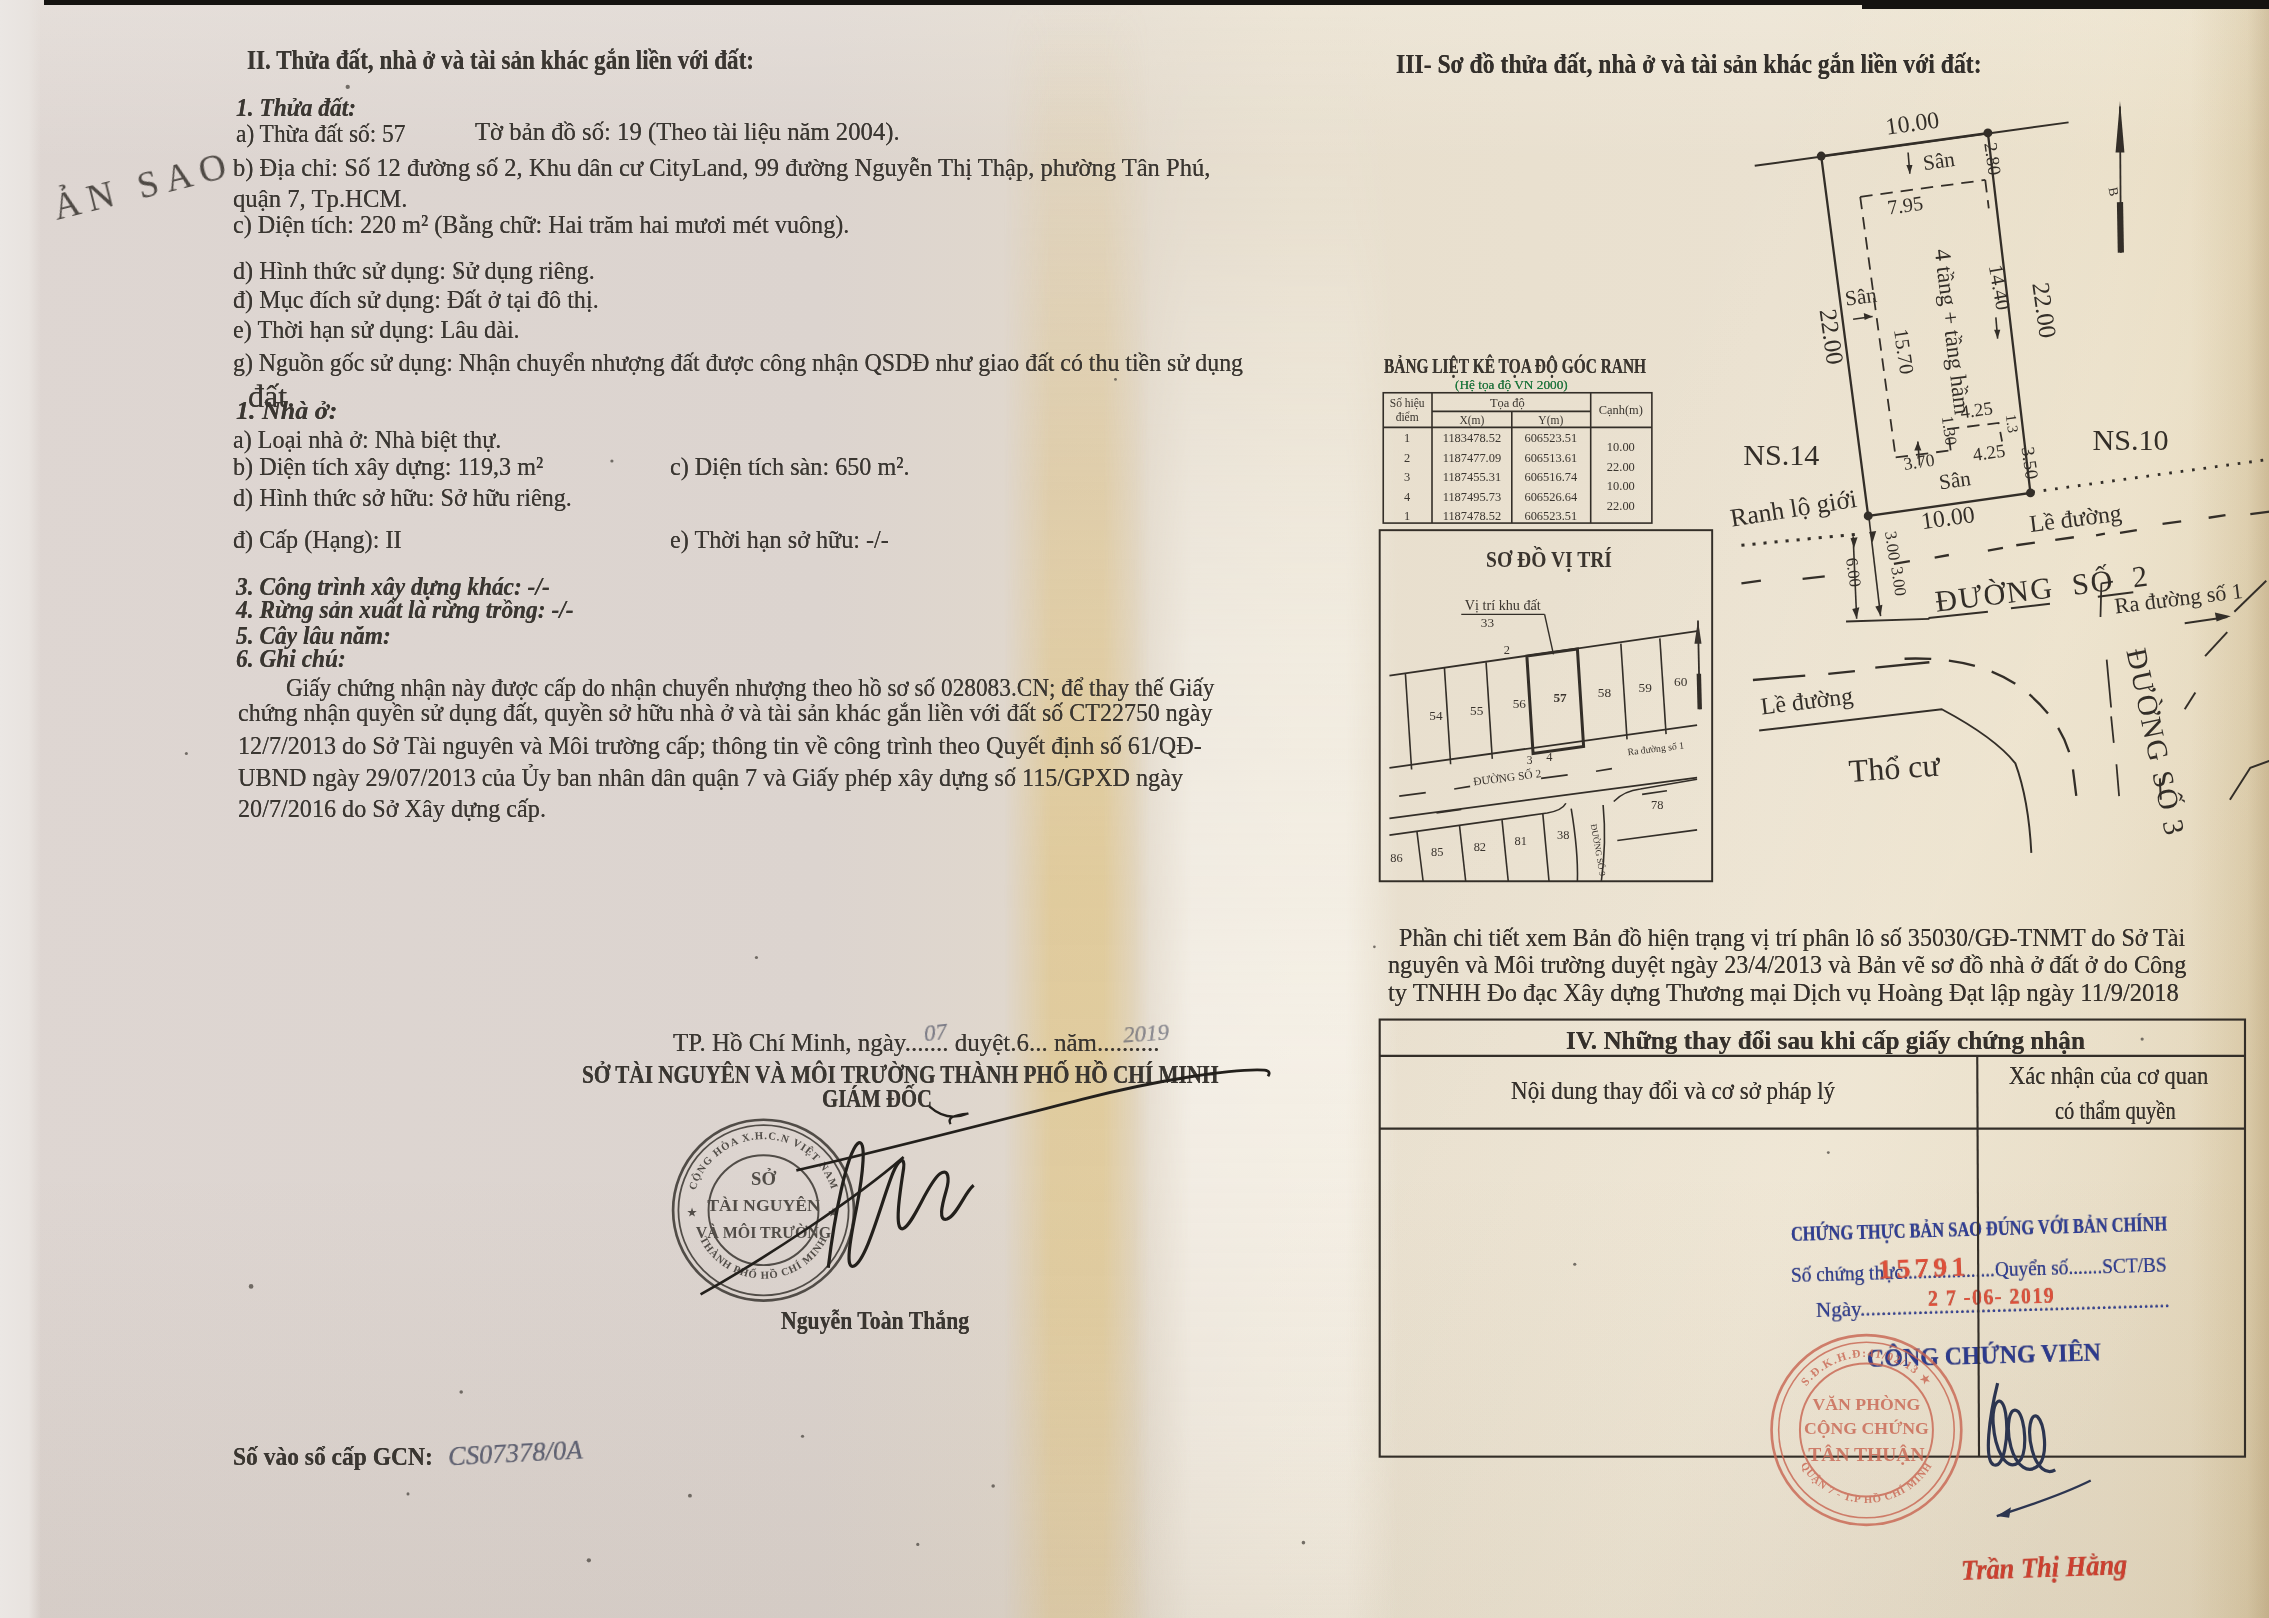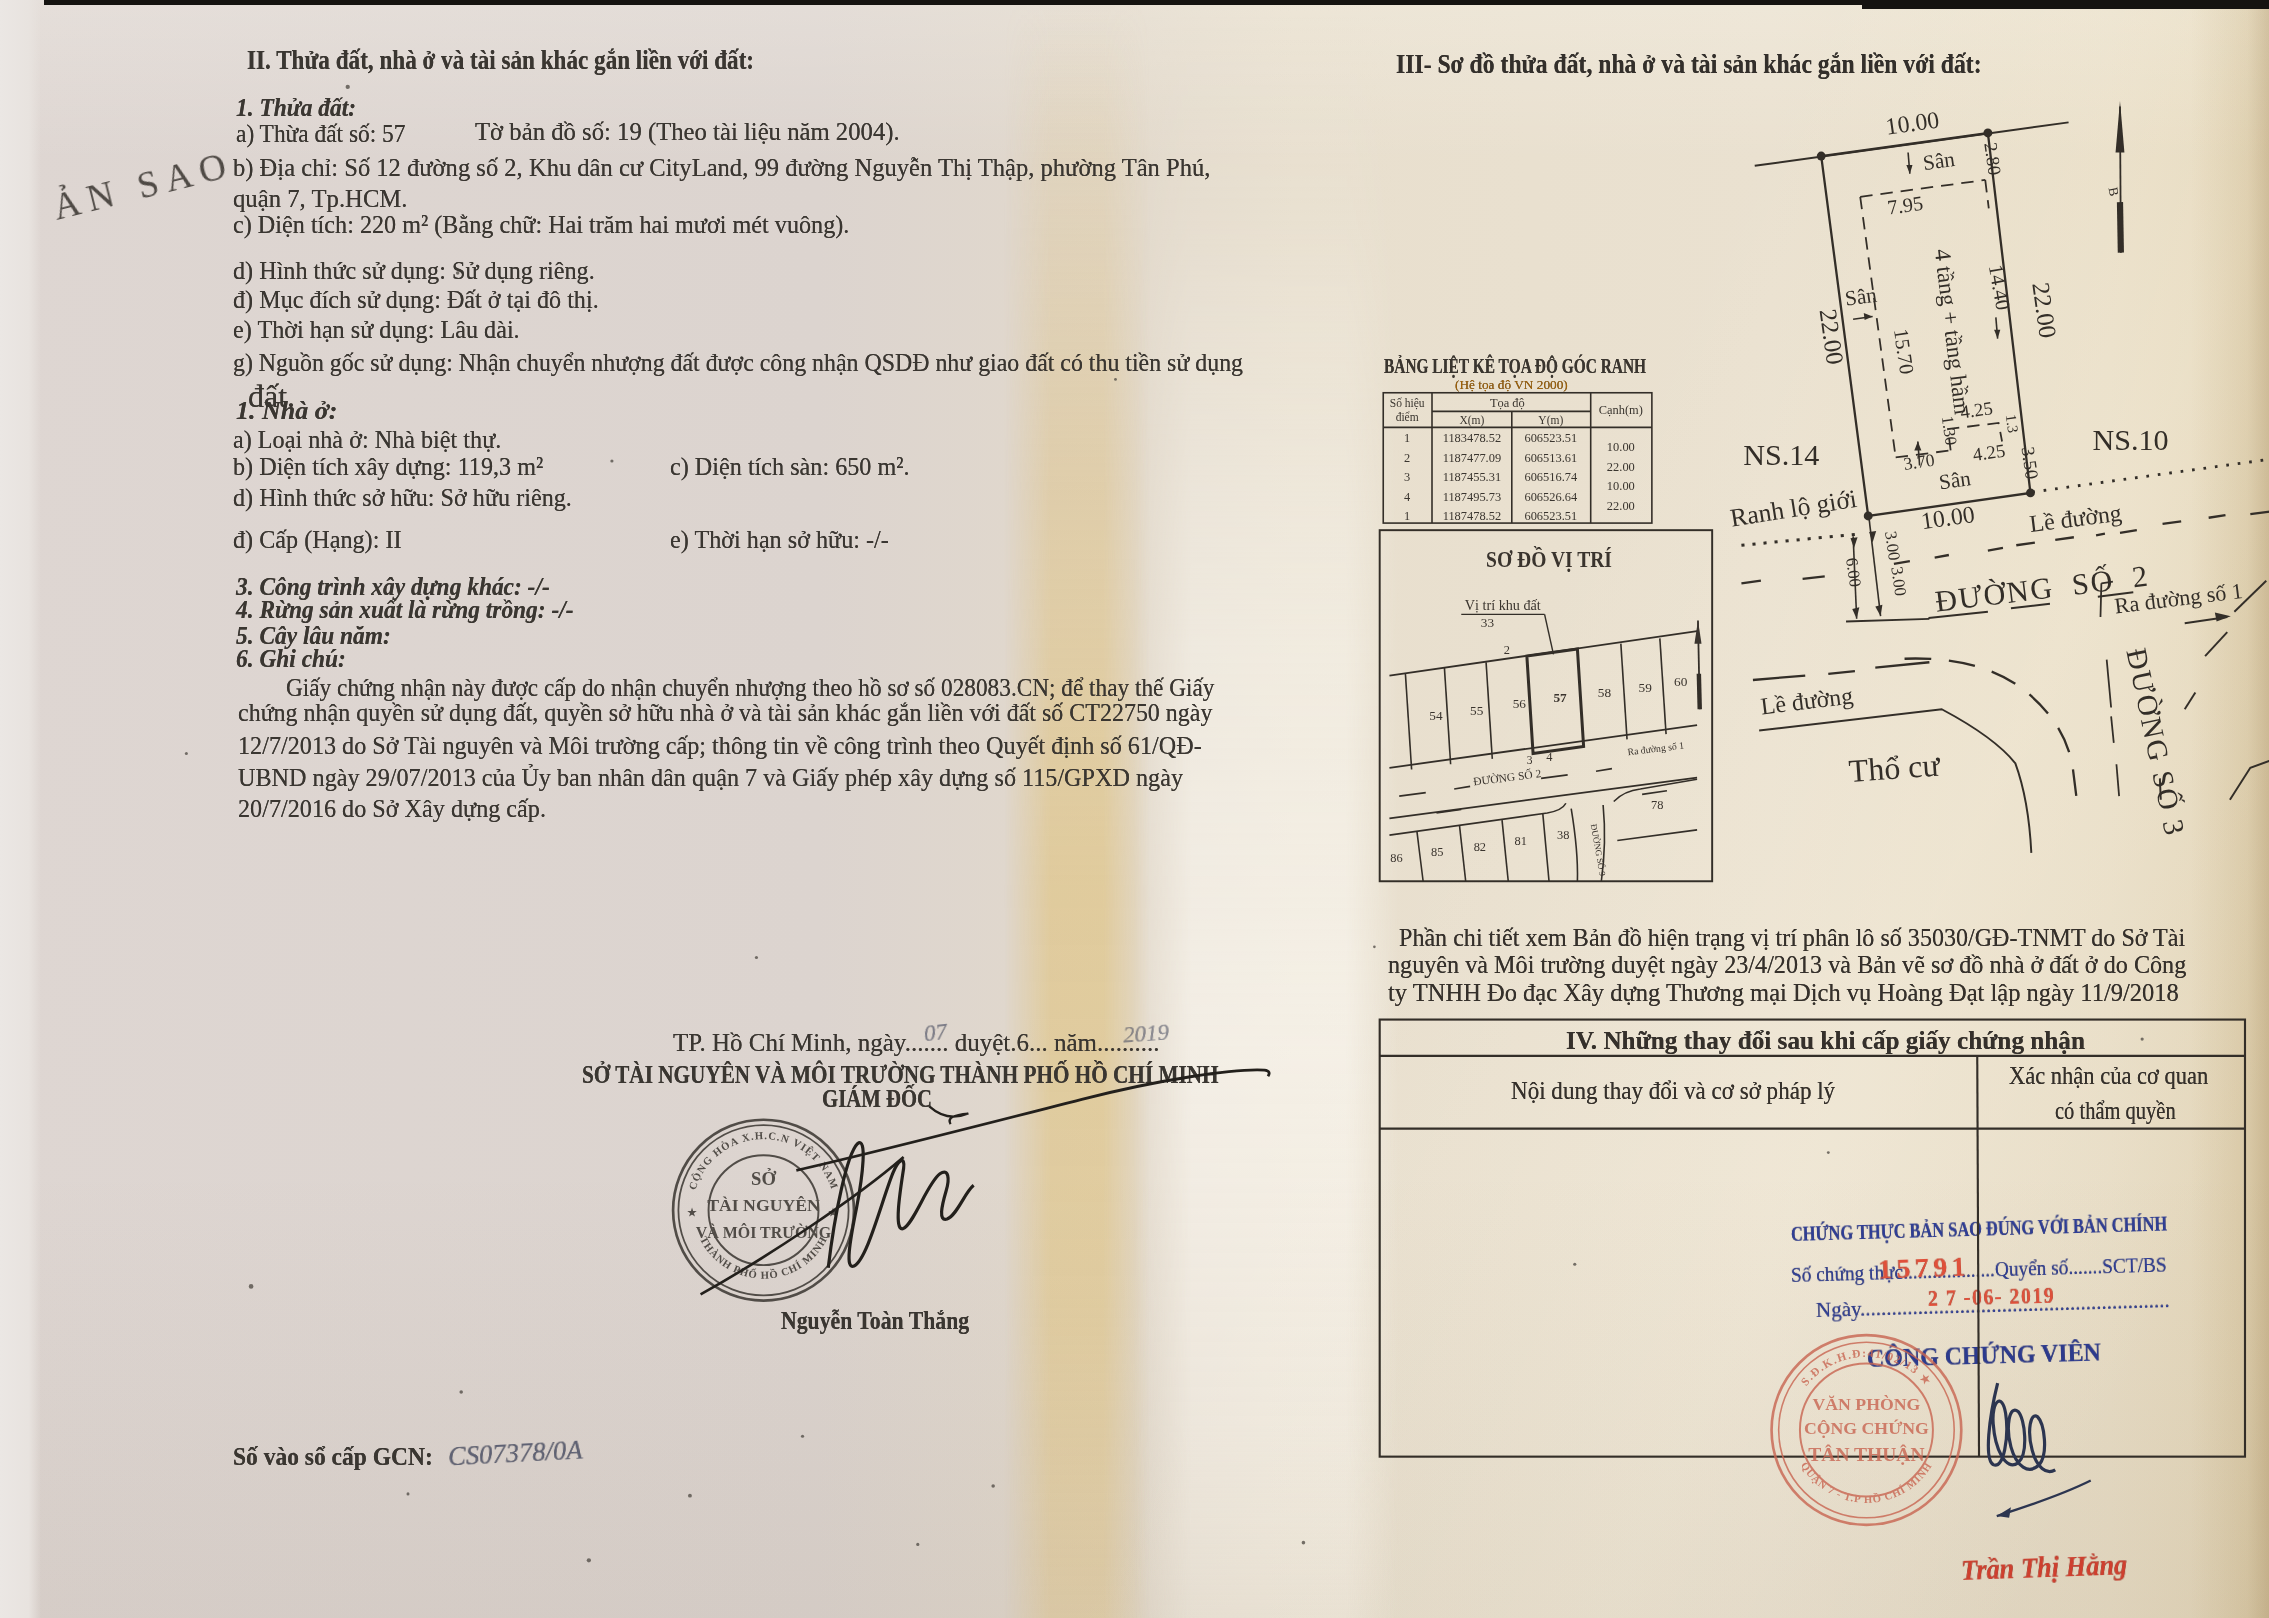--- a/index.html
+++ b/index.html
@@ -134,21 +134,21 @@
 <div class="t b" style="left:781px;top:1307px;font-size:25px;transform:scaleX(.87);transform-origin:left;">Nguyễn Toàn Thắng</div>
 
 <div class="t b" style="left:233px;top:1443px;font-size:25px;transform:scaleX(.94);transform-origin:left;">Số vào sổ cấp GCN:</div>
 
 <div class="t hand i" style="left:448px;top:1438px;font-size:26.6px;transform:rotate(-3deg);opacity:.85;">CS07378/0A</div>
 
 <div class="t b" style="left:1396px;top:49px;font-size:26.6px;color:#332f2b;transform:scaleX(.89);transform-origin:left;">III- Sơ đồ thửa đất, nhà ở và tài sản khác gắn liền với đất:</div>
 
 <div class="t b" style="left:1384px;top:355px;font-size:20.4px;color:#3a352f;transform:scaleX(.755);transform-origin:left;">BẢNG LIỆT KÊ TỌA ĐỘ GÓC RANH</div>
 
-<div class="t" style="left:1455px;top:377px;font-size:13.3px;color:#a16207;">(Hệ tọa độ VN 2000)</div>
+<div class="t" style="left:1455px;top:377px;font-size:13.3px;color:#15803d;">(Hệ tọa độ VN 2000)</div>
 
 <div class="t" style="left:1399px;top:923px;font-size:26px;color:#35302b;transform:scaleX(.926);transform-origin:left;">Phần chi tiết xem Bản đồ hiện trạng vị trí phân lô số 35030/GĐ-TNMT do Sở Tài</div>
 
 <div class="t" style="left:1388px;top:950px;font-size:26px;color:#35302b;transform:scaleX(.93);transform-origin:left;">nguyên và Môi trường duyệt ngày 23/4/2013 và Bản vẽ sơ đồ nhà ở đất ở do Công</div>
 
 <div class="t" style="left:1388px;top:978px;font-size:26px;color:#35302b;transform:scaleX(.943);transform-origin:left;">ty TNHH Đo đạc Xây dựng Thương mại Dịch vụ Hoàng Đạt lập ngày 11/9/2018</div>
 
 <div class="t b" style="left:1566px;top:1026px;font-size:26px;color:#35302b;transform:scaleX(.97);transform-origin:left;">IV. Những thay đổi sau khi cấp giấy chứng nhận</div>
 
 <div class="t" style="left:1511px;top:1076px;font-size:26px;color:#35302b;transform:scaleX(.887);transform-origin:left;">Nội dung thay đổi và cơ sở pháp lý</div>

